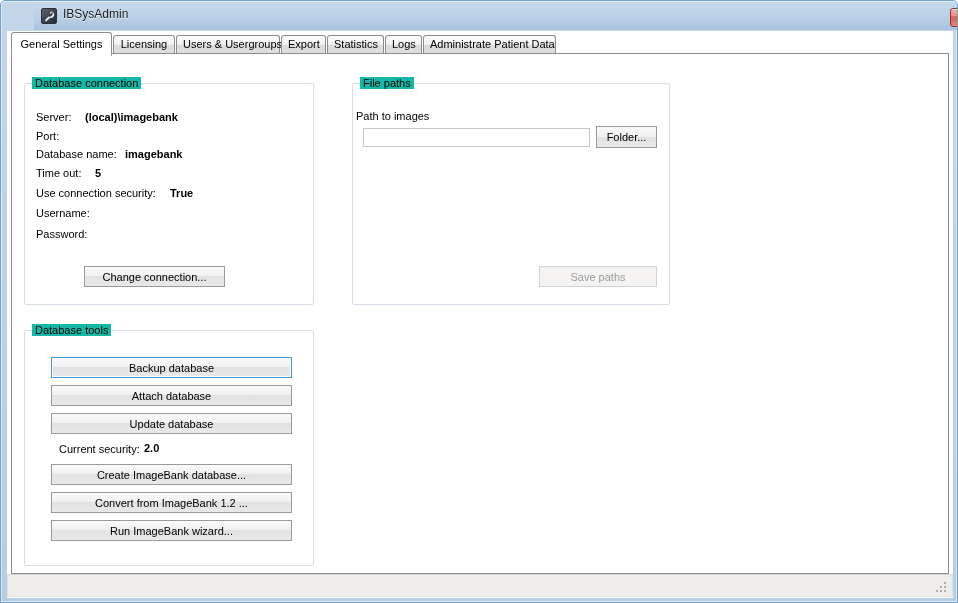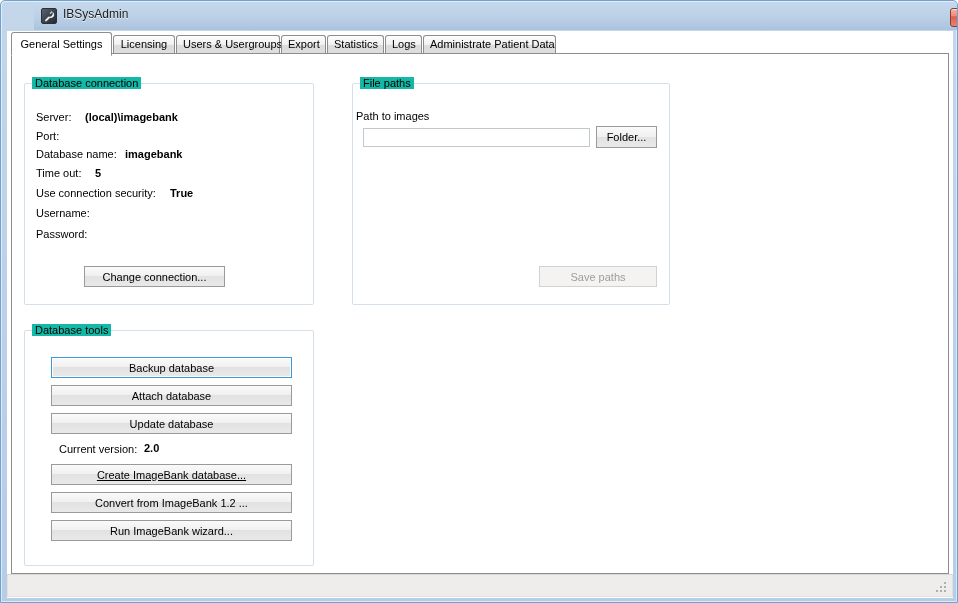--- a/index.html
+++ b/index.html
@@ -285,24 +285,24 @@
 
       <div class="groupbox" style="left:12px; top:276px; width:290px; height:236px;">
         <span class="gb-title">Database tools</span>
 
         <button class="btn focused" style="left:26px; top:26px; width:241px; height:21px;">Backup database</button>
 
         <button class="btn" style="left:26px; top:54px; width:241px; height:21px;">Attach database</button>
 
         <button class="btn" style="left:26px; top:82px; width:241px; height:21px;">Update database</button>
 
-        <span class="lbl" style="left:34px; top:112px;">Current version:</span>
+        <span class="lbl" style="left:34px; top:112px;">Current security:</span>
         <span class="val" style="left:119px; top:111px;">2.0</span>
 
-        <button class="btn" style="left:26px; top:133px; width:241px; height:21px;text-decoration:underline;">Create ImageBank database...</button>
+        <button class="btn" style="left:26px; top:133px; width:241px; height:21px;">Create ImageBank database...</button>
 
         <button class="btn" style="left:26px; top:161px; width:241px; height:21px;">Convert from ImageBank 1.2 ...</button>
 
         <button class="btn" style="left:26px; top:189px; width:241px; height:21px;">Run ImageBank wizard...</button>
       </div>
 
     </div>
   </div>
 
   <div id="statusbar">

